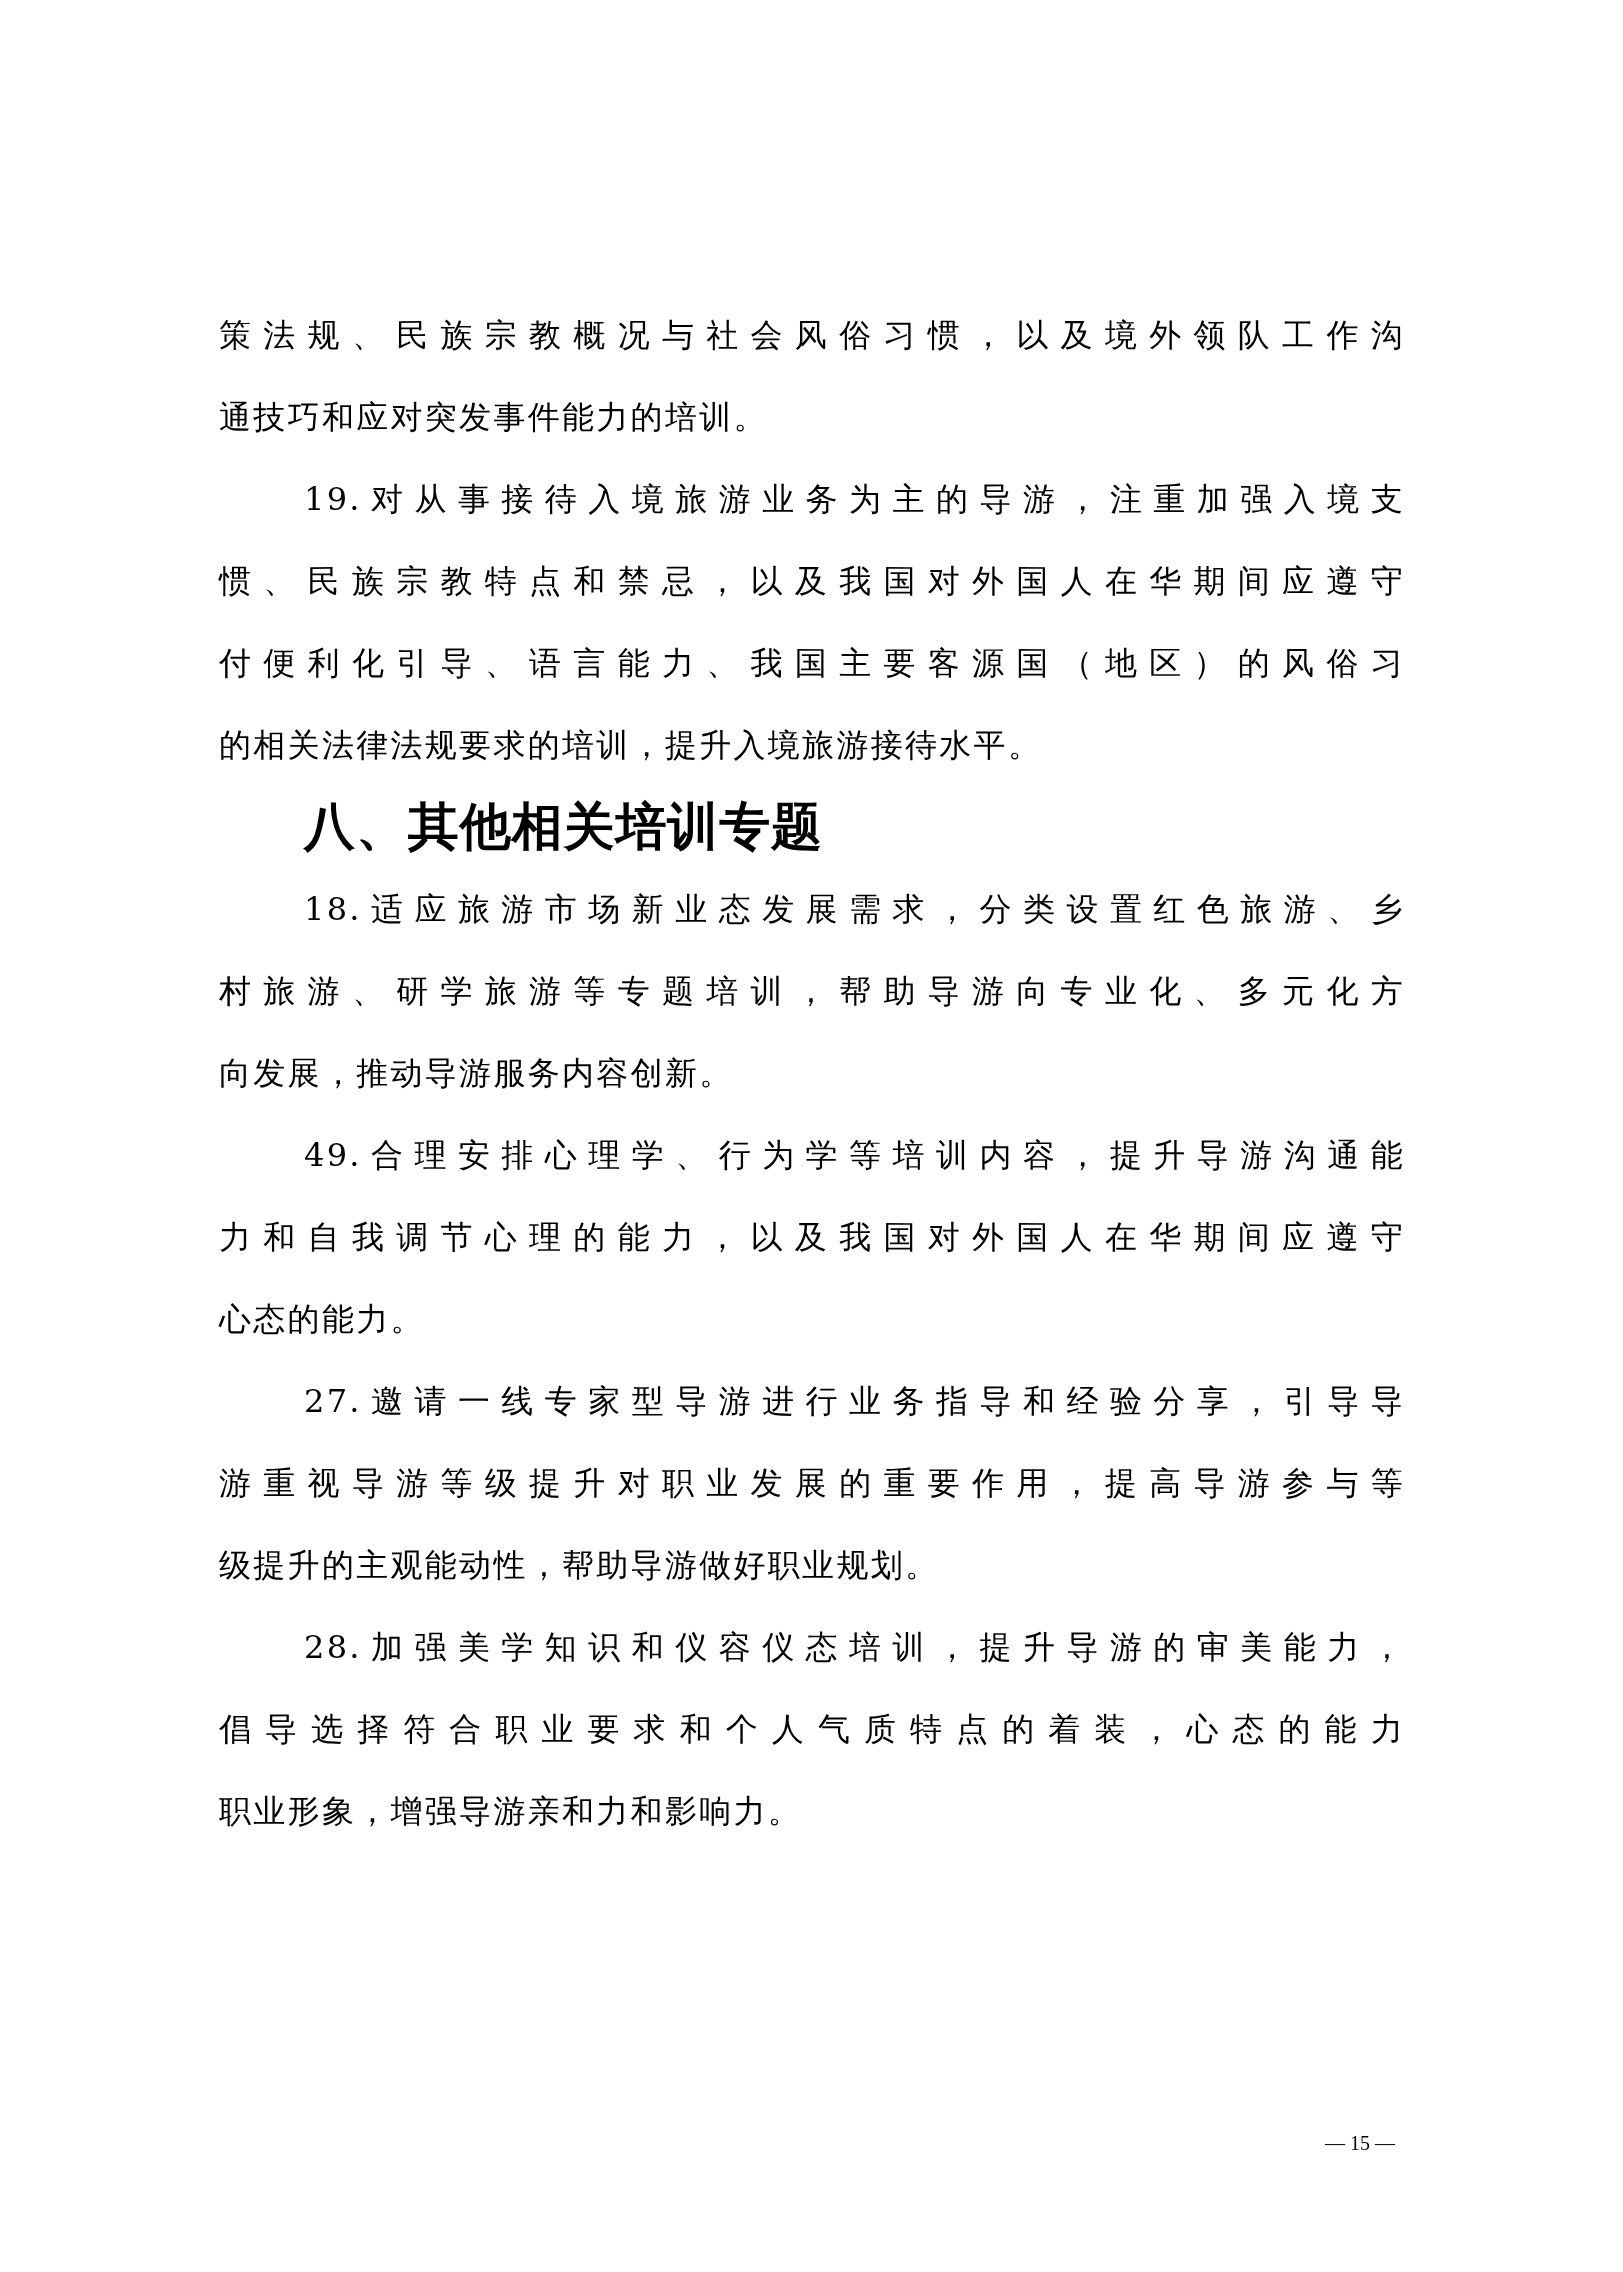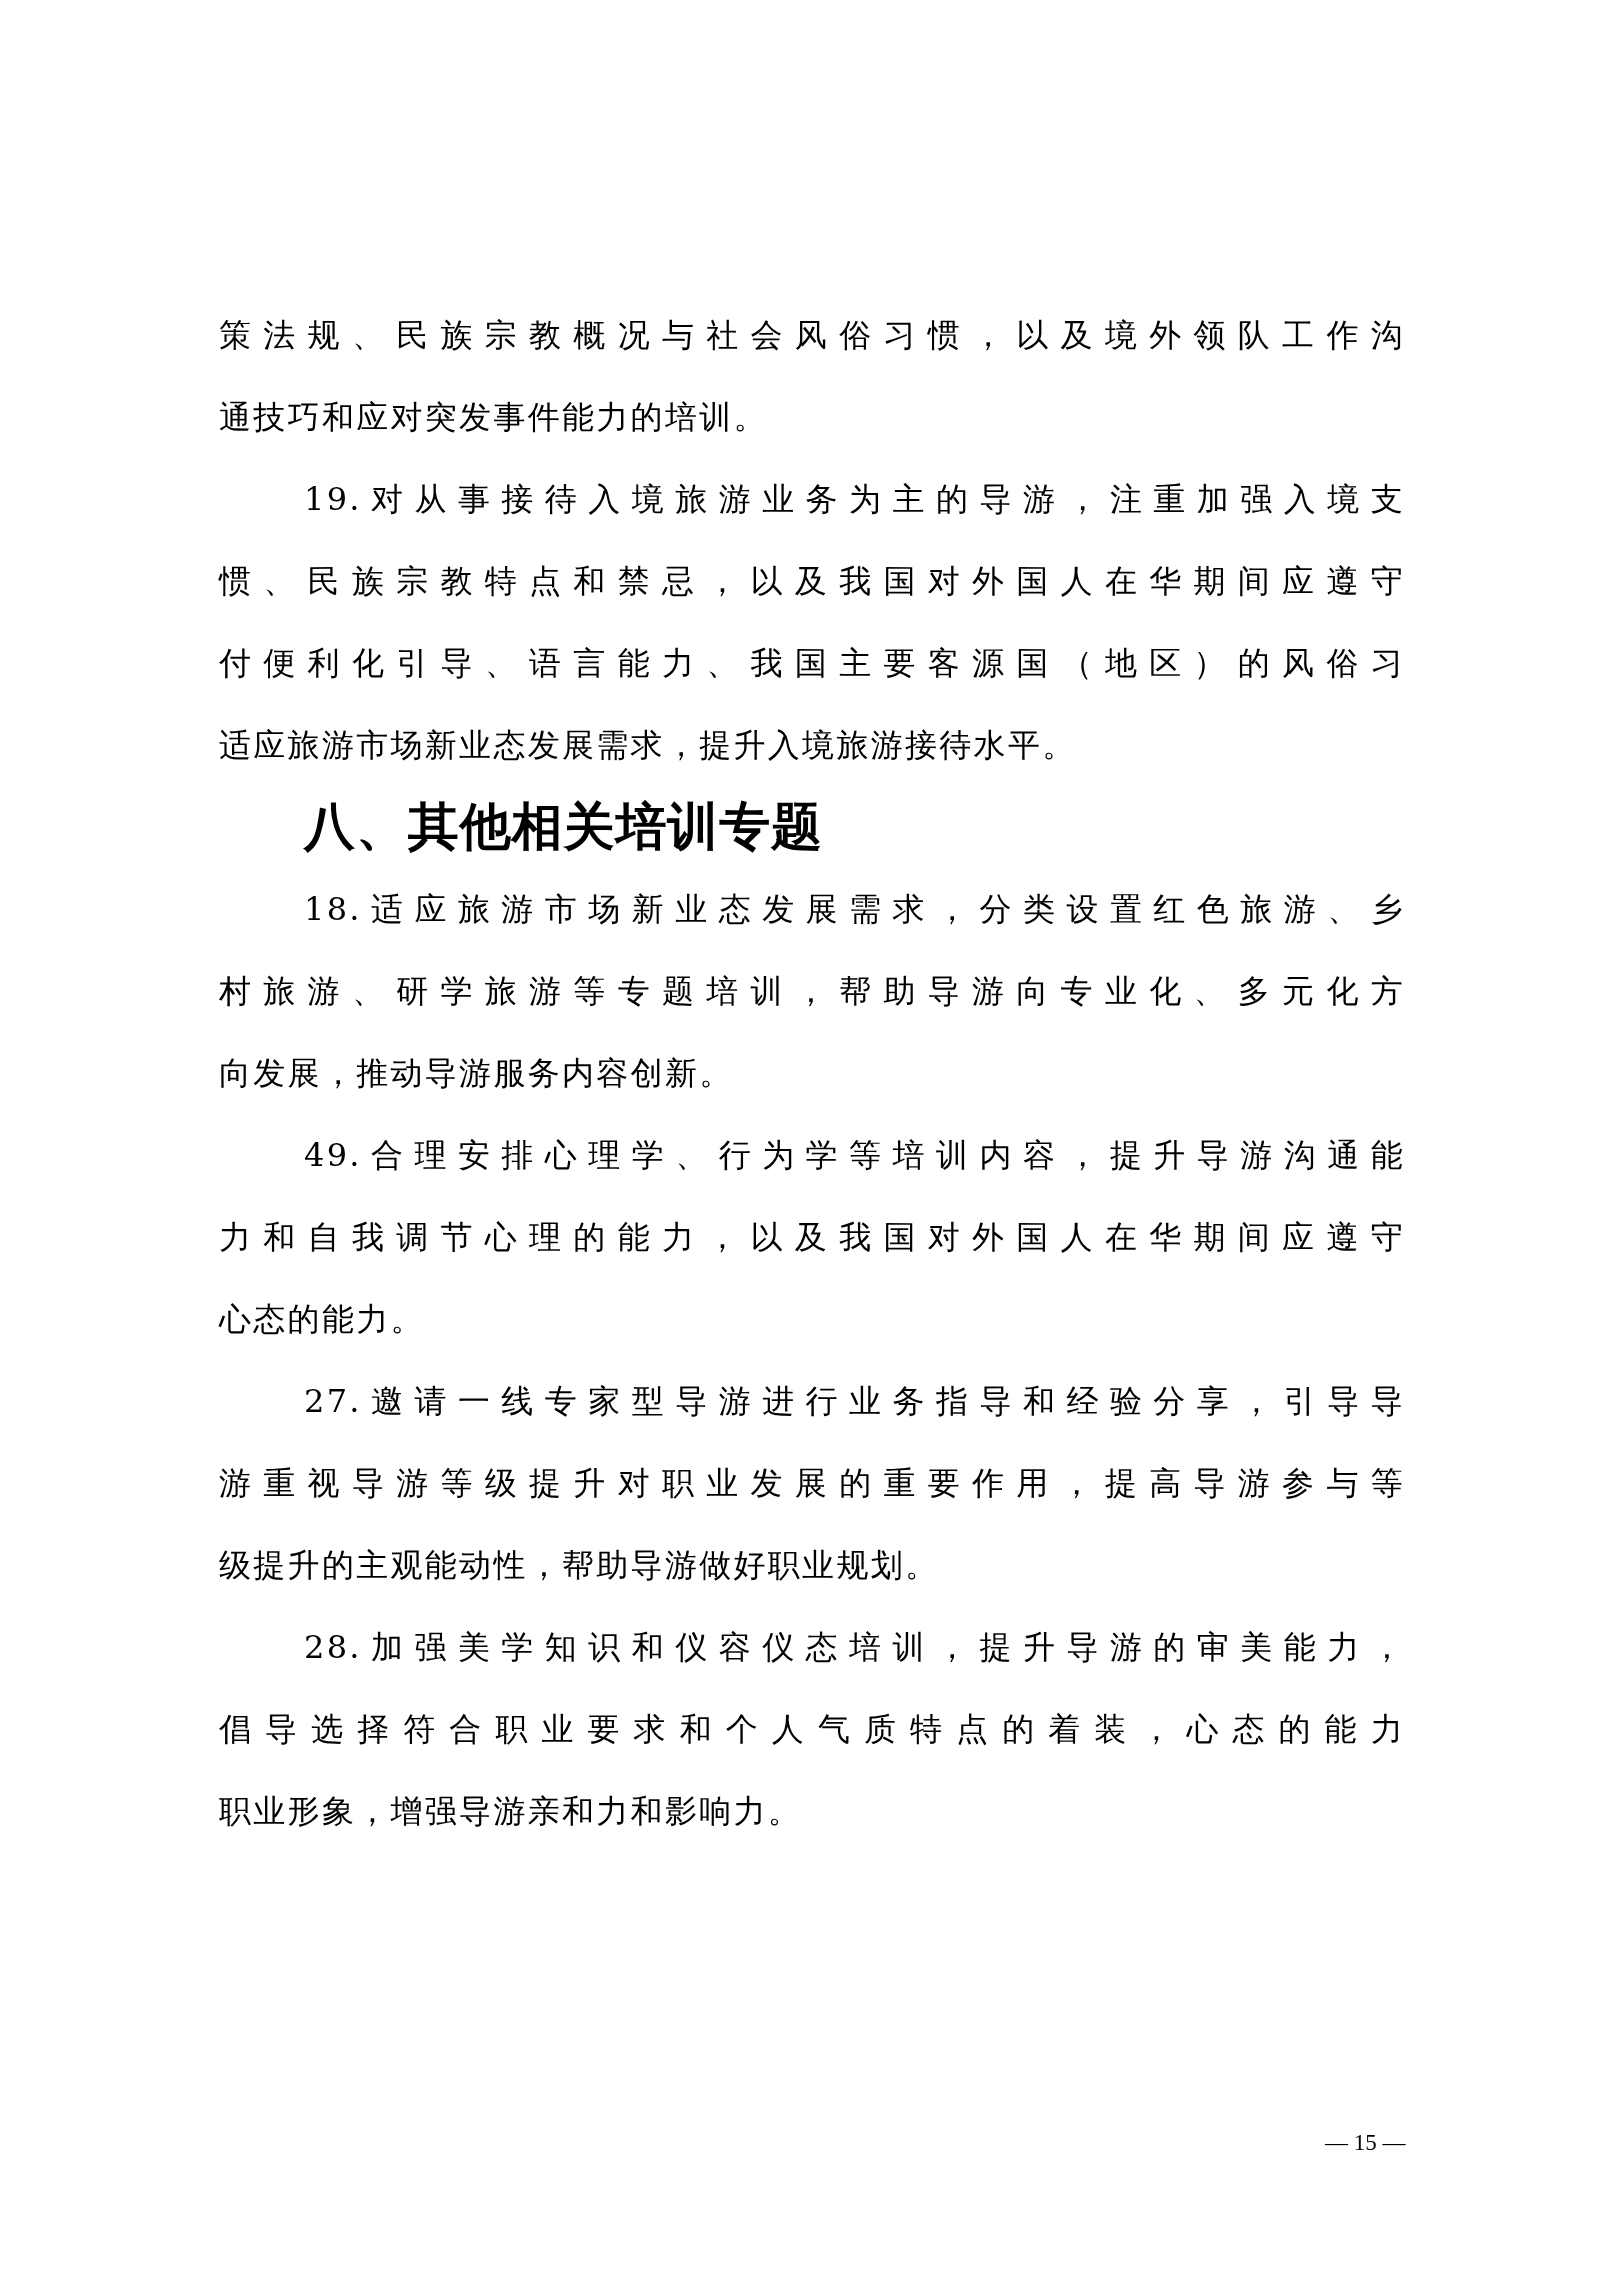--- a/index.html
+++ b/index.html
@@ -53,41 +53,41 @@
     width: auto;
     text-align: left;
     text-align-last: left;
     letter-spacing: 0.9px;
   }
   .page-number {
     position: absolute;
     left: 1325px;
     top: 2127px;
     font-family: "Liberation Serif", "DejaVu Serif", serif;
-    font-size: 23px;
+    font-size: 20px;
     line-height: 32px;
     white-space: pre;
   }
 </style>
 </head>
 <body>
 
 <div class="page">
   <div class="body-text">
 
     <div>
       <div class="line">策法规、民族宗教概况与社会风俗习惯，以及境外领队工作沟</div>
       <div class="line last">通技巧和应对突发事件能力的培训。</div>
     </div>
 
     <div>
       <div class="line indent">19.对从事接待入境旅游业务为主的导游，注重加强入境支</div>
       <div class="line">惯、民族宗教特点和禁忌，以及我国对外国人在华期间应遵守</div>
       <div class="line">付便利化引导、语言能力、我国主要客源国（地区）的风俗习</div>
-      <div class="line last">适应旅游市场新业态发展需求，提升入境旅游接待水平。</div>
+      <div class="line last">的相关法律法规要求的培训，提升入境旅游接待水平。</div>
     </div>
 
     <div>
       <div class="line heading">八、其他相关培训专题</div>
     </div>
 
     <div>
       <div class="line indent">18.适应旅游市场新业态发展需求，分类设置红色旅游、乡</div>
       <div class="line">村旅游、研学旅游等专题培训，帮助导游向专业化、多元化方</div>
       <div class="line last">向发展，推动导游服务内容创新。</div>

